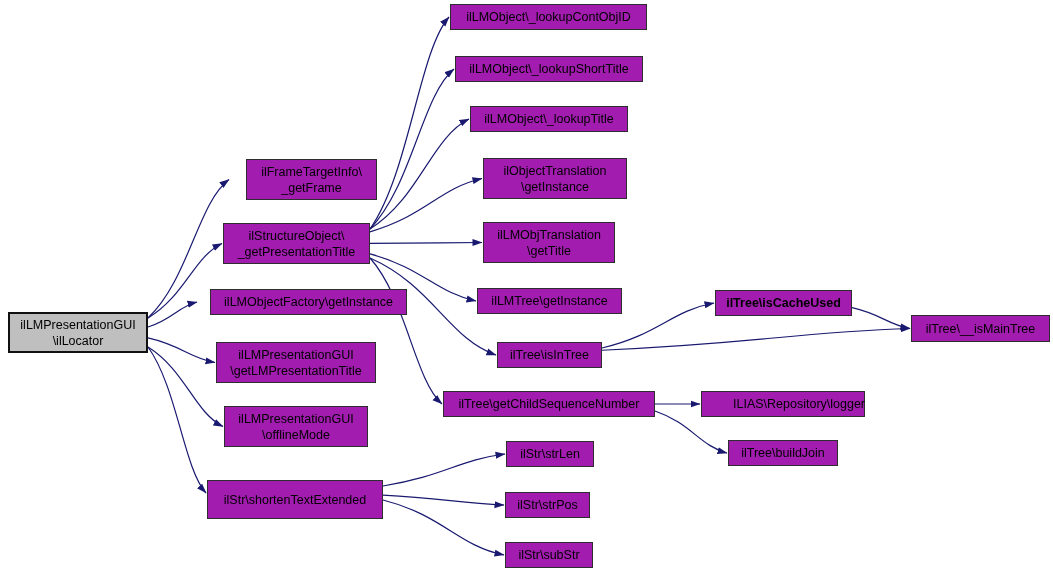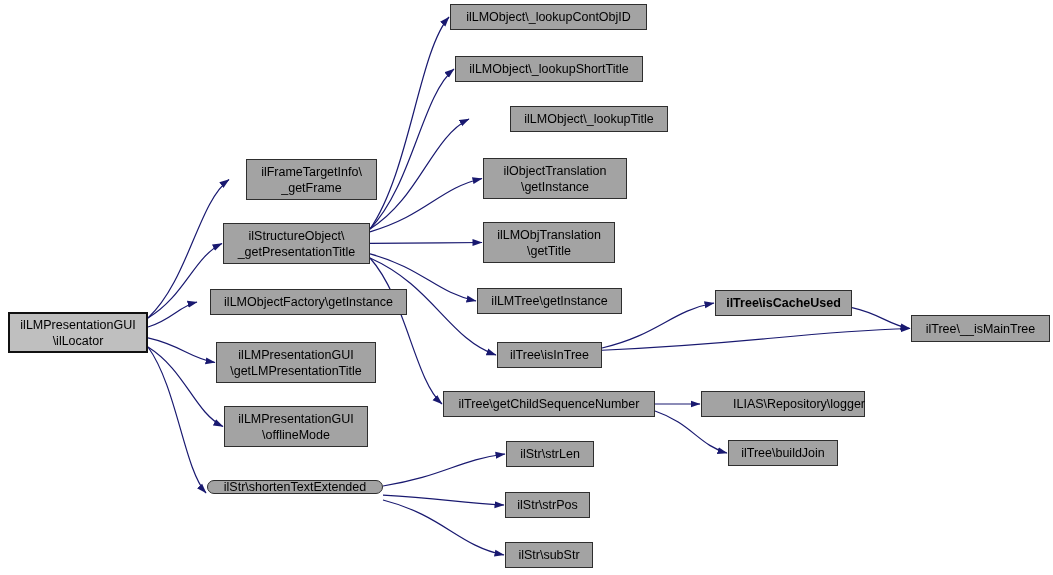--- a/index.html
+++ b/index.html
@@ -17,21 +17,21 @@
   }
   #edge-layer {
     position: absolute;
     left: 0;
     top: 0;
     pointer-events: none;
   }
   .node {
     position: absolute;
     box-sizing: border-box;
-    background: #a3a3a3;
+    background: #a21caf;
     border: 1px solid #2e2e2e;
     display: flex;
     flex-direction: column;
     align-items: center;
     justify-content: center;
     font-size: 12.5px;
     line-height: 16px;
     color: #000000;
     white-space: pre;
     text-align: center;
@@ -78,24 +78,24 @@
         <path d="M383,500 C443.5,515.5 458.02,545.7 504,555" fill="none" stroke="#191970" stroke-width="1.2" marker-end="url(#arrow)"></path>
       </g>
   </svg>
   <div id="node-layer">
       <div class="node root" style="left: 8px; top: 312px; width: 140px; height: 41px;"><span>ilLMPresentationGUI</span><span>\ilLocator</span></div>
       <div class="node" style="left: 230px; top: 159px; width: 131px; height: 41px; margin-left: 16px;"><span>ilFrameTargetInfo\</span><span>_getFrame</span></div>
       <div class="node" style="left: 223px; top: 223px; width: 147px; height: 41px;"><span>ilStructureObject\</span><span>_getPresentationTitle</span></div>
       <div class="node" style="left: 210px; top: 289px; width: 197px; height: 26px;"><span>ilLMObjectFactory\getInstance</span></div>
       <div class="node" style="left: 216px; top: 342px; width: 160px; height: 41px;"><span>ilLMPresentationGUI</span><span>\getLMPresentationTitle</span></div>
       <div class="node" style="left: 224px; top: 406px; width: 144px; height: 41px;"><span>ilLMPresentationGUI</span><span>\offlineMode</span></div>
-      <div class="node" style="left: 207px; top: 480px; width: 176px; height: 14px; border-radius: 9px;"><span>ilStr\shortenTextExtended</span></div>
+      <div class="node" style="left: 207px; top: 480px; width: 176px; height: 39px;"><span>ilStr\shortenTextExtended</span></div>
       <div class="node" style="left: 450px; top: 4px; width: 197px; height: 26px;"><span>ilLMObject\_lookupContObjID</span></div>
       <div class="node" style="left: 455px; top: 56px; width: 188px; height: 26px;"><span>ilLMObject\_lookupShortTitle</span></div>
-      <div class="node" style="left: 470px; top: 106px; width: 158px; height: 26px; margin-left: 40px;"><span>ilLMObject\_lookupTitle</span></div>
+      <div class="node" style="left: 470px; top: 106px; width: 158px; height: 26px;"><span>ilLMObject\_lookupTitle</span></div>
       <div class="node" style="left: 483px; top: 158px; width: 144px; height: 41px;"><span>ilObjectTranslation</span><span>\getInstance</span></div>
       <div class="node" style="left: 483px; top: 222px; width: 132px; height: 41px;"><span>ilLMObjTranslation</span><span>\getTitle</span></div>
       <div class="node" style="left: 477px; top: 288px; width: 145px; height: 26px;"><span>ilLMTree\getInstance</span></div>
       <div class="node" style="left: 497px; top: 342px; width: 105px; height: 26px;"><span>ilTree\isInTree</span></div>
       <div class="node" style="left: 443px; top: 391px; width: 212px; height: 26px;"><span>ilTree\getChildSequenceNumber</span></div>
       <div class="node" style="left: 506px; top: 441px; width: 88px; height: 26px;"><span>ilStr\strLen</span></div>
       <div class="node" style="left: 505px; top: 492px; width: 85px; height: 26px;"><span>ilStr\strPos</span></div>
       <div class="node" style="left: 505px; top: 542px; width: 88px; height: 26px;"><span>ilStr\subStr</span></div>
       <div class="node" style="left: 715px; top: 290px; width: 137px; height: 26px; font-weight: bold;"><span>ilTree\isCacheUsed</span></div>
       <div class="node" style="left: 911px; top: 315px; width: 139px; height: 27px;"><span>ilTree\__isMainTree</span></div>

